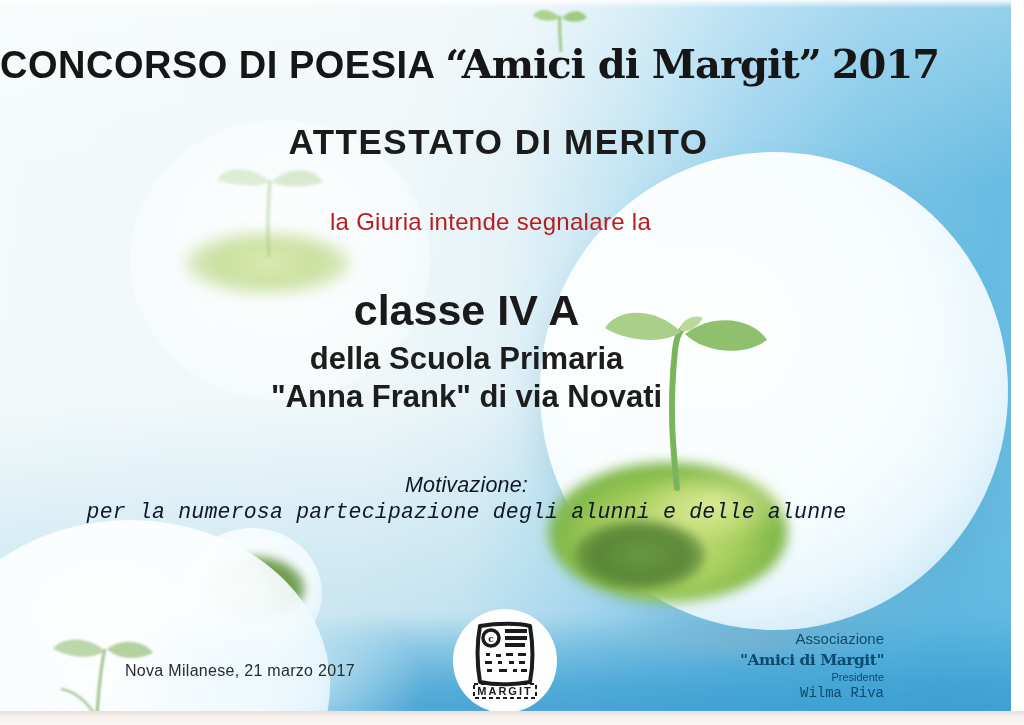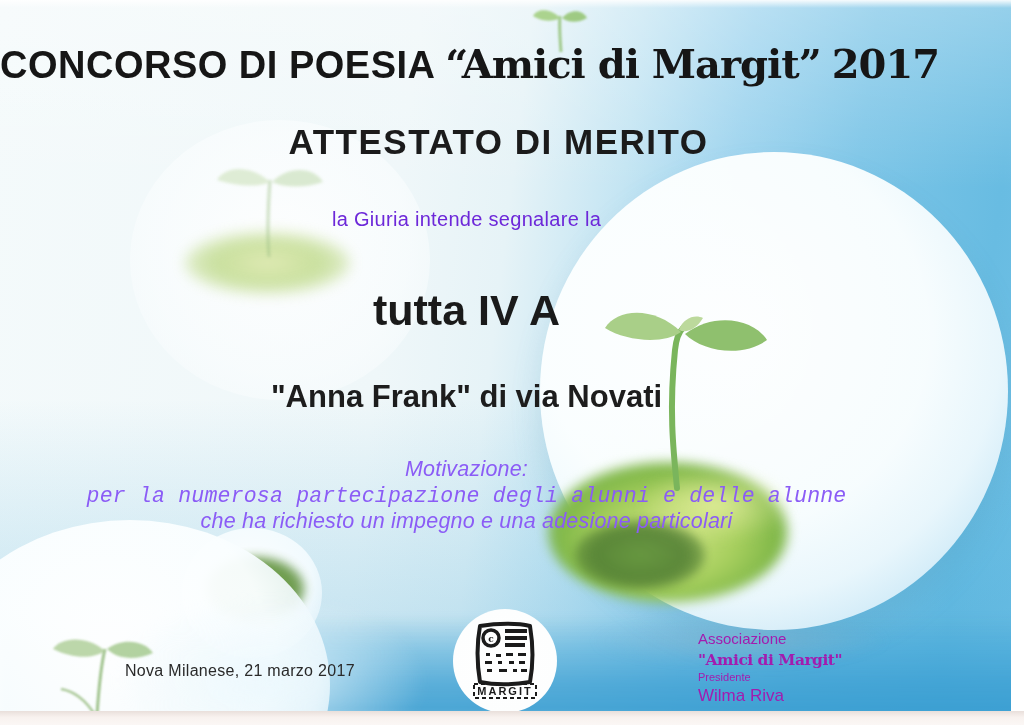--- a/index.html
+++ b/index.html
@@ -87,35 +87,35 @@
   .sprout-bottomleft{left:35px;top:615px;width:130px;height:105px;opacity:.85;filter:blur(.8px);}
   
   .margin-right{position:absolute;right:0;top:0;width:13px;height:725px;background:#ffffff;}
   .margin-bottom{position:absolute;left:0;top:711px;width:1024px;height:14px;background:linear-gradient(to bottom,#e9dfdb,#f8f2ef 45%,#fbf7f5);}
   .margin-top{position:absolute;left:0;top:0;width:1024px;height:8px;background:linear-gradient(to bottom,rgba(255,255,255,.9),rgba(255,255,255,0));}
   
   .txt{position:absolute;left:0;width:933px;text-align:center;}
   .title-line{top:40px;font-size:38px;font-weight:bold;letter-spacing:.5px;color:#161616;white-space:nowrap;}
   .brush{font-family:"DejaVu Serif",serif;font-weight:700;letter-spacing:-1px;font-size:40px;}
   .attestato{top:122px;font-size:35px;font-weight:bold;letter-spacing:1.5px;color:#1b1b1b;padding-left:32px;}
-  .giuria{top:208px;font-size:20px;color:#6d28d9;letter-spacing:.3px;}
+  .giuria{top:208px;font-size:24px;color:#b91c1c;letter-spacing:.3px;padding-left:24px;}
   .classe{top:286px;font-size:43px;font-weight:bold;color:#1a1a1a;}
   .school1{top:341px;font-size:31px;font-weight:bold;color:#1d1d1d;}
   .school2{top:379px;font-size:31px;font-weight:bold;color:#1d1d1d;}
   .motiv-label{top:457px;font-size:22.5px;font-style:italic;color:#262626;}
   .motiv-line1{top:484px;font-family:Liberation Mono, monospace;}
   .motiv-line2{top:509px;}
   .motiv-line3{top:534px;}
-  .motiv{font-size:21.5px;font-style:italic;color:#8b5cf6;letter-spacing:.2px;}
+  .motiv{font-size:21.5px;font-style:italic;color:#0f172a;letter-spacing:.2px;margin-top:16px;}
   .place-date{position:absolute;left:125px;top:662px;font-size:16px;color:#2a2a2a;letter-spacing:.3px;}
-  .assoc{position:absolute;left:698px;top:630px;width:186px;text-align:left;line-height:1.25;color:#a21caf;}
+  .assoc{position:absolute;left:698px;top:630px;width:186px;text-align:right;line-height:1.25;color:#0c4a6e;}
   .assoc-l1{font-size:15px;}
   .assoc-l2{font-family:"DejaVu Serif",serif;font-weight:700;font-size:15.5px;letter-spacing:-.5px;margin-top:1px;}
   .assoc-l3{font-size:11px;margin-top:2px;}
-  .assoc-l4{font-size:17px;}
+  .assoc-l4{font-size:14px;font-family:Liberation Mono, monospace;}
   
   .stamp-circle{
     position:absolute;left:453px;top:609px;width:104px;height:104px;border-radius:50%;
     background:radial-gradient(circle,#ffffff 0%,#fdfefe 70%,rgba(255,255,255,.85) 88%,rgba(255,255,255,0) 100%);
   }
   .stamp-svg{position:absolute;left:472px;top:620px;}
 </style>
 </head>
 <body>
 
@@ -166,26 +166,26 @@
   <div class="txt title-line">
     <span>CONCORSO DI POESIA</span>
     <span class="brush">“Amici di Margit”</span>
     <span class="brush">2017</span>
   </div>
 
   <div class="txt attestato">ATTESTATO DI MERITO</div>
 
   <div class="txt giuria">la Giuria intende segnalare la</div>
 
-  <div class="txt classe">tutta IV A</div>
+  <div class="txt classe">classe IV A</div>
+  <div class="txt school1">della Scuola Primaria</div>
   <div class="txt school2">"Anna Frank" di via Novati</div>
 
   <div class="txt motiv motiv-label">Motivazione:</div>
   <div class="txt motiv motiv-line1">per la numerosa partecipazione degli alunni e delle alunne</div>
-  <div class="txt motiv motiv-line2">che ha richiesto un impegno e una adesione particolari</div>
 
   <div class="place-date">Nova Milanese, 21 marzo 2017</div>
 
   <div class="stamp-circle"></div>
   <svg class="stamp-svg" width="66" height="82" viewBox="0 0 66 82">
     <path d="M8 6 C 26 3, 46 3, 58 6 C 61 24, 61 46, 58 62 C 40 65, 22 65, 8 62 C 5 44, 5 22, 8 6 Z" fill="none" stroke="#1b1b1b" stroke-width="4" stroke-linejoin="round"></path>
     <circle cx="19" cy="18" r="8" fill="none" stroke="#1b1b1b" stroke-width="3.5"></circle>
     <text x="19" y="22" font-size="9" font-family="DejaVu Serif, serif" font-weight="bold" fill="#1b1b1b" text-anchor="middle">c</text>
     <rect x="33" y="9" width="22" height="4" fill="#1b1b1b"></rect>
     <rect x="33" y="16" width="22" height="4" fill="#1b1b1b"></rect>

